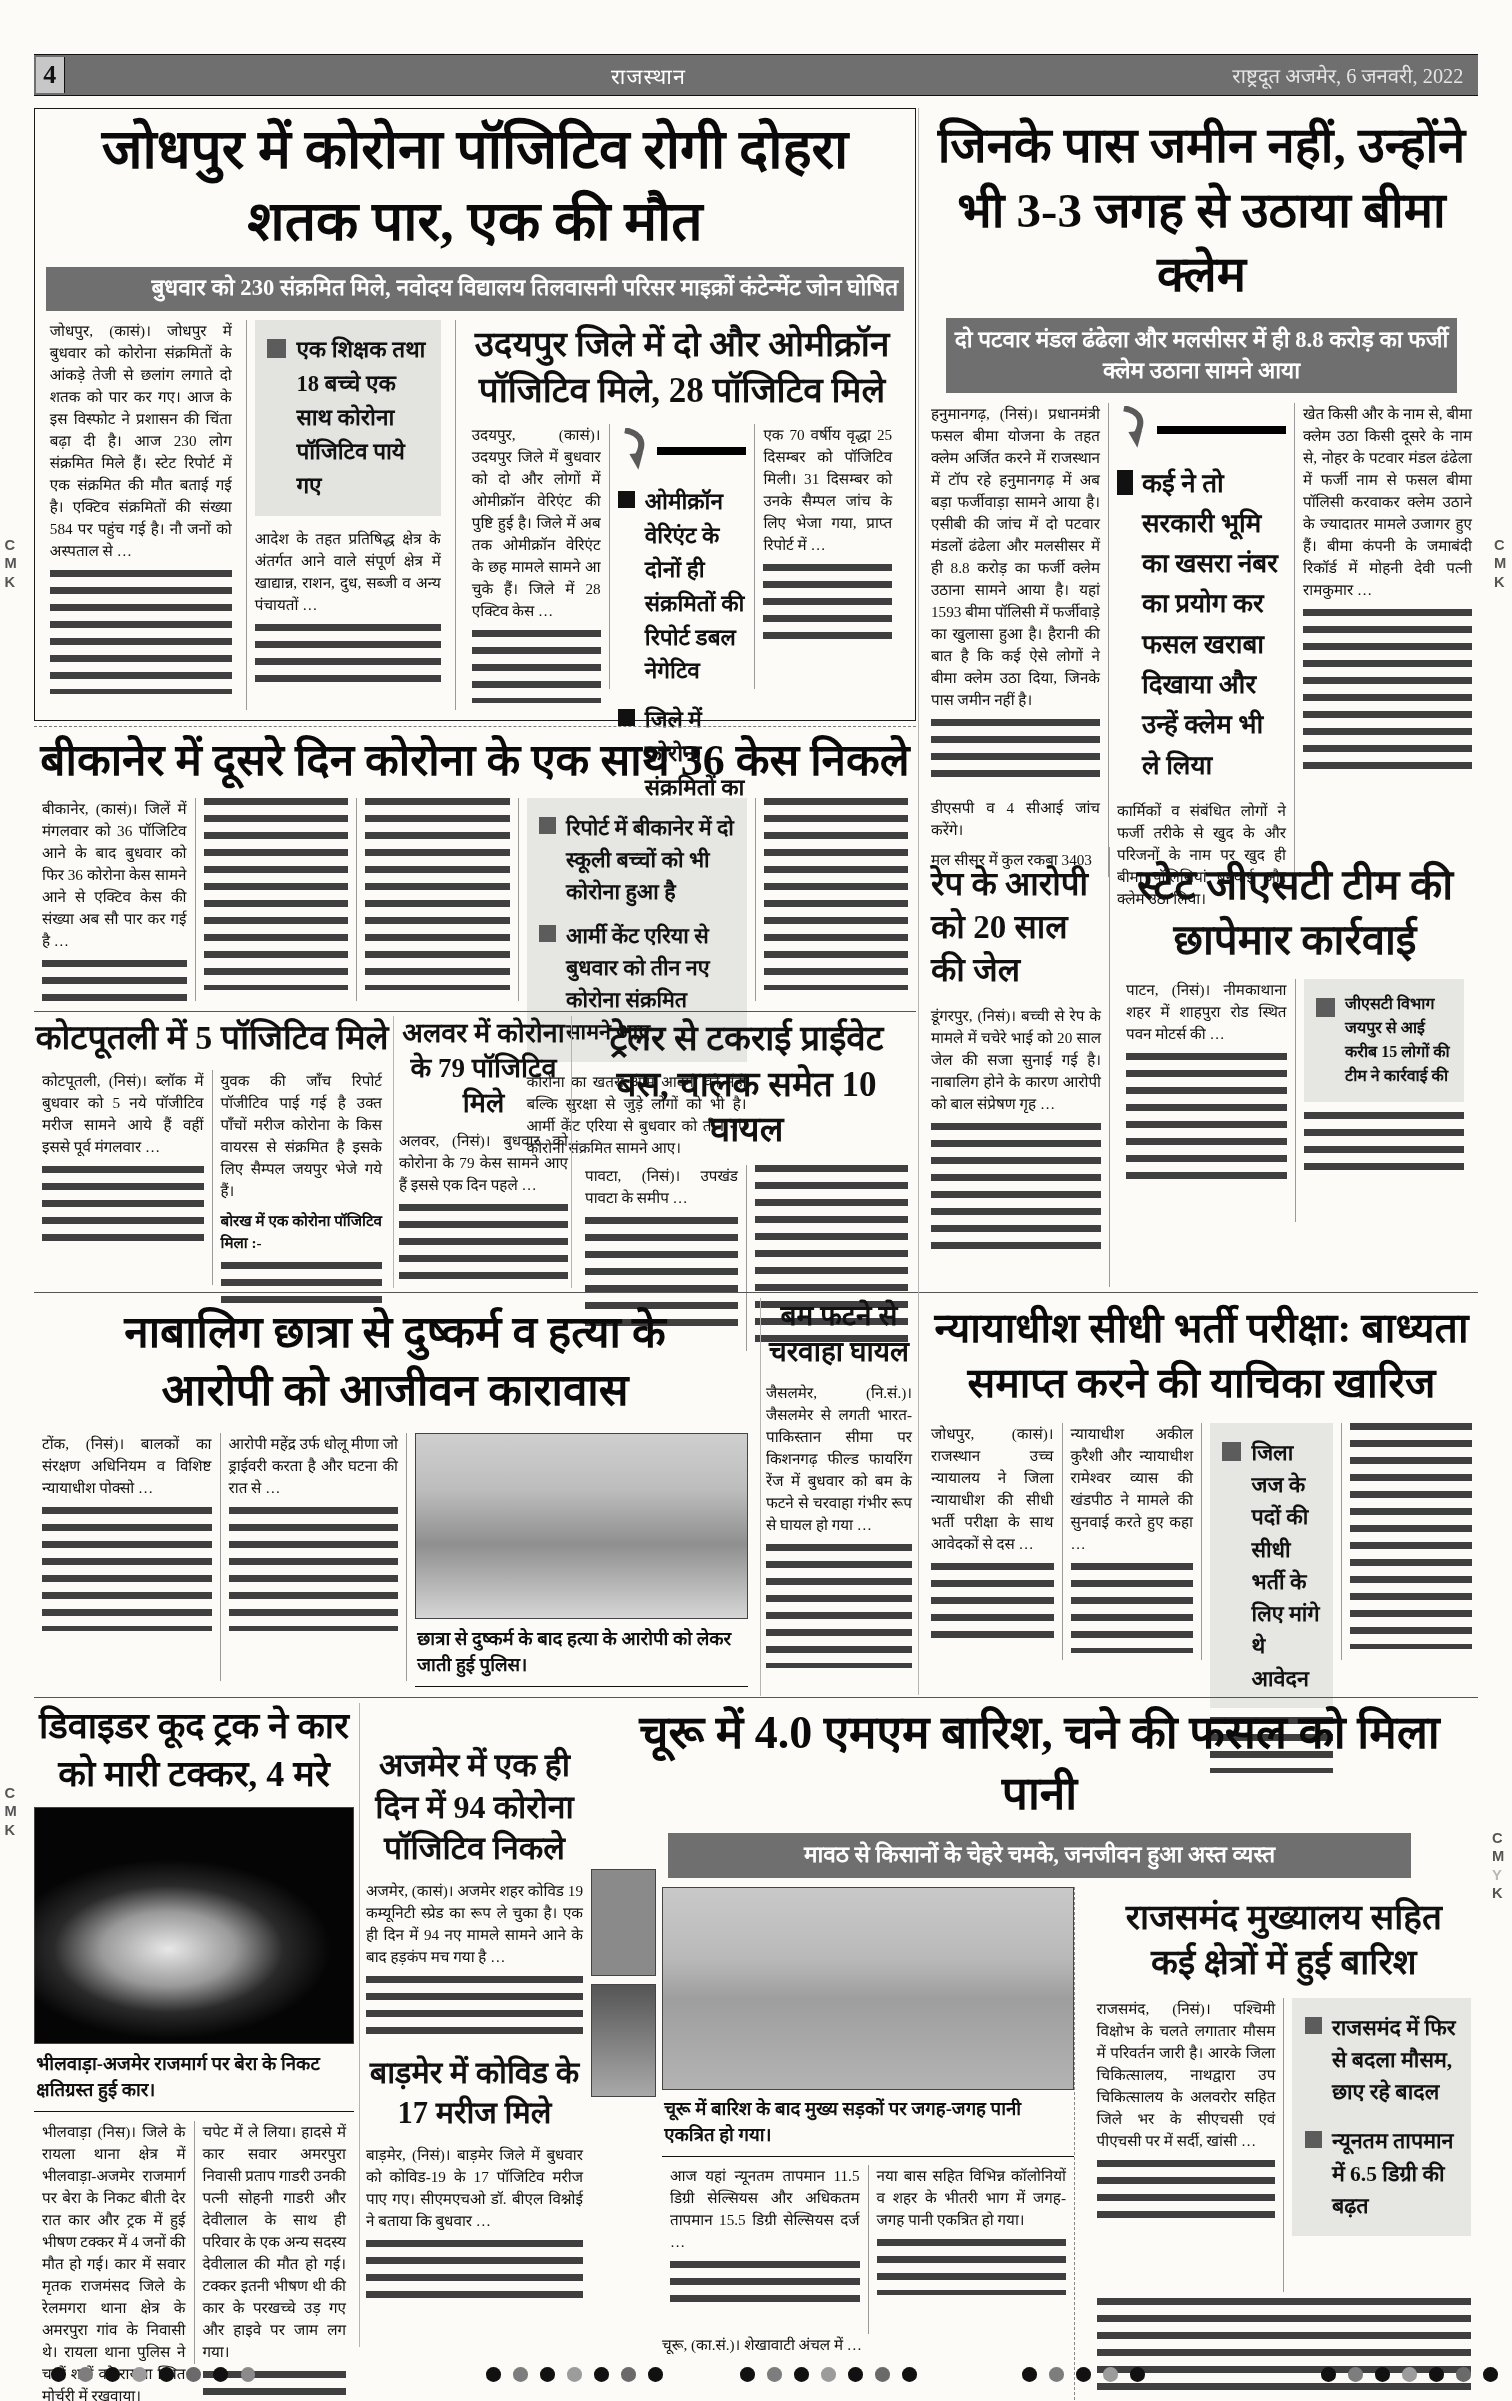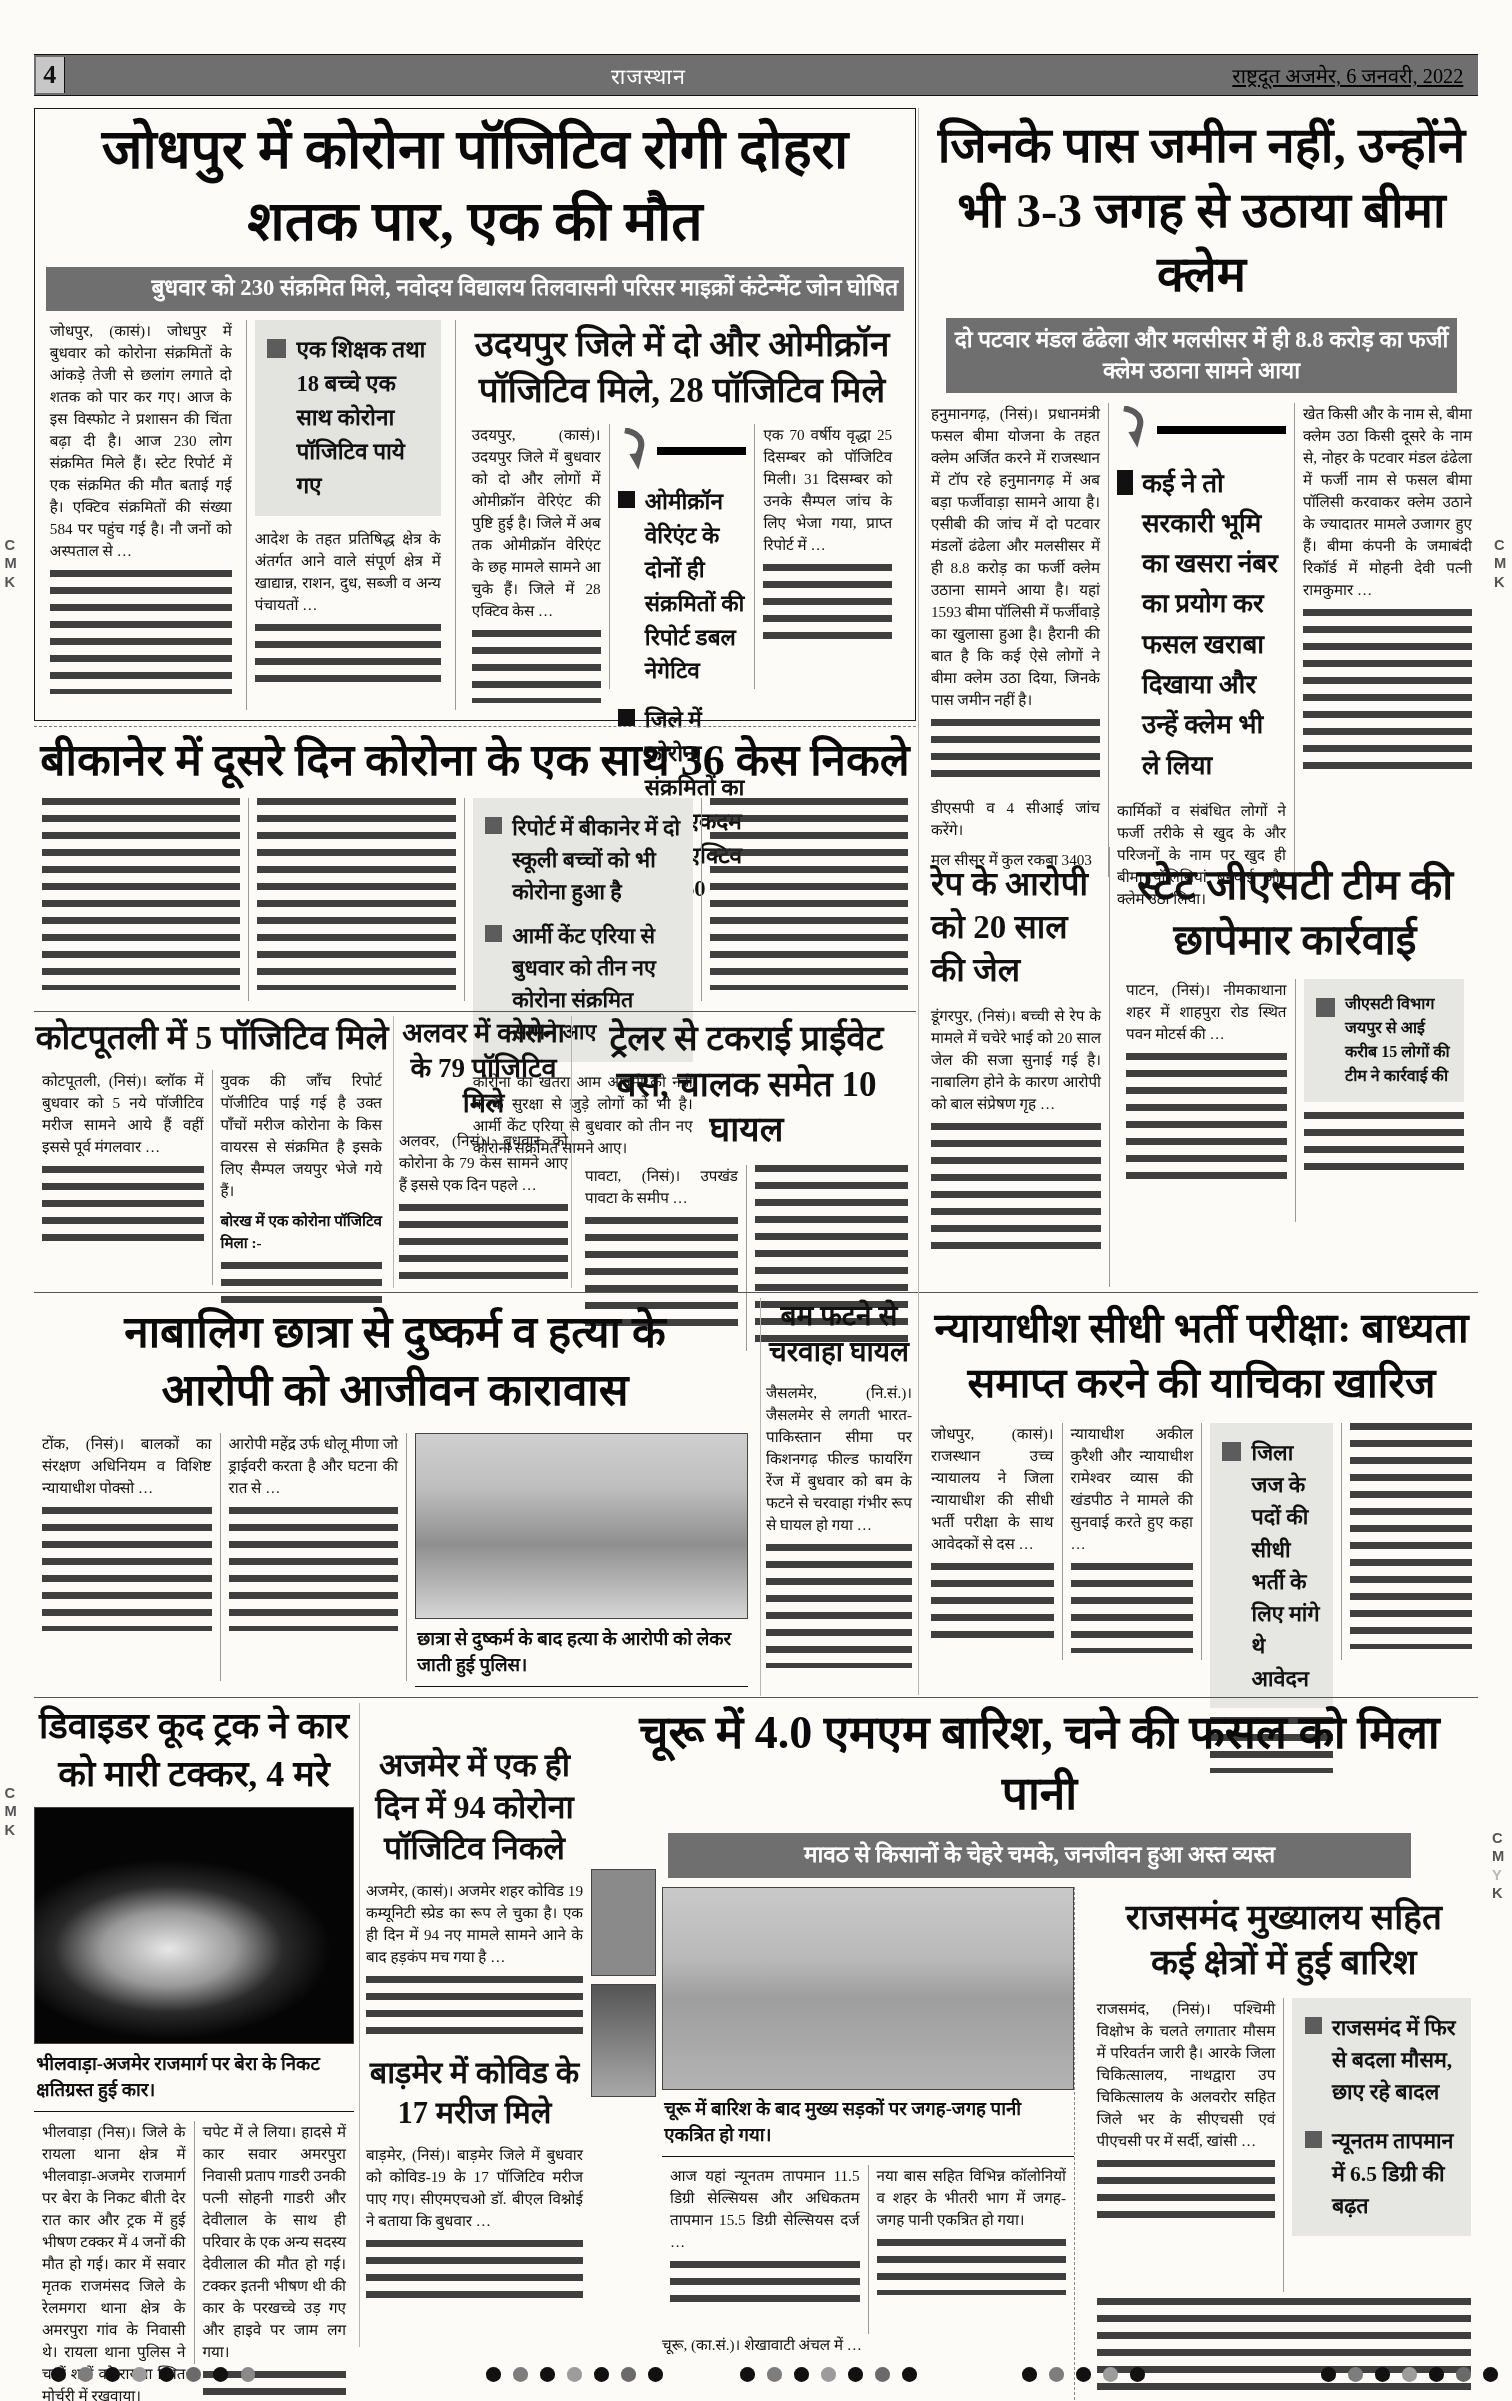--- a/index.html
+++ b/index.html
@@ -4,21 +4,21 @@
 <style>
   html,body{margin:0;padding:0;background:#d8d8d4;}
   #page{position:relative;width:1512px;height:2401px;background:#fcfbf8;margin:0 auto;
         font-family:"Liberation Serif","DejaVu Serif",serif;color:#111;overflow:hidden;}
   
   .masthead{position:absolute;left:34px;top:54px;width:1444px;height:40px;background:#6f6f6f;
             border-top:1.7px solid #111;border-bottom:1.7px solid #111;display:flex;align-items:center;}
   .pagenum{width:28px;height:36px;background:#c7c7c7;color:#111;font-weight:bold;font-size:26px;
            display:flex;align-items:center;justify-content:center;border-right:1.7px solid #111;margin:1.7px 0 1.7px 1.7px;}
   .mast-center{flex:1;text-align:center;color:#fff;font-size:21.5px;letter-spacing:1.1px;}
-  .mast-right{color:#000000;font-size:20.3px;padding-right:14.7px;white-space:nowrap;text-decoration:underline;}
+  .mast-right{color:#e5e5e5;font-size:20.3px;padding-right:14.7px;white-space:nowrap;}
   
   .blk{position:absolute;box-sizing:border-box;}
   .panel{border:1.7px solid #1a1a1a;}
   .hl{font-weight:bold;text-align:center;line-height:1.32;color:#0a0a0a;}
   .subbar{background:#6f6f6f;color:#fff;text-align:center;font-size:22.6px;font-weight:bold;
           padding:6.8px 5.6px;line-height:1.35;}
   .cols{display:flex;align-items:stretch;}
   .col{flex:1;padding:0 8px;box-sizing:border-box;}
   .col + .col{border-left:1.1px solid #9a9a9a;}
   .bodytxt{font-size:15.2px;line-height:22px;text-align:justify;margin:0 0 8px 0;}
@@ -143,20 +143,24 @@
         <div class="gk" style="height:169px;"></div>
       </div>
     </div>
   </div>
 
   <div class="rule-dash" style="left:34px;top:726px;width:882px;"></div>
   <div class="blk" style="left:34px;top:732px;width:882px;height:274px;">
     <div class="hl" style="font-size:44px;">बीकानेर में दूसरे दिन कोरोना के एक साथ 36 केस निकले</div>
     <div class="cols" style="height:203px;margin-top:8px;">
       <div class="col">
+        <p class="bodytxt">बीकानेर, (कासं)। जिलें में मंगलवार को 36 पॉजिटिव आने के बाद बुधवार को फिर 36 कोरोना केस सामने आने से एक्टिव केस की संख्या अब सौ पार कर गई है …</p>
+        <div class="gk" style="height:51px;"></div>
+      </div>
+      <div class="col">
           <div class="gk" style="height:192px;"></div>
         </div>
       <div class="col">
           <div class="gk" style="height:192px;"></div>
         </div>
       <div class="col" style="flex:0 0 237px;">
         <div class="graybox" style="flex-direction:column;gap:11.3px;background:#e6e6e3;">
           <div class="bullet">
               <span class="sq" style="background:#5c5c5c;"></span>
             <span class="bt" style="font-size:21.5px;">रिपोर्ट में बीकानेर में दो स्कूली बच्चों को भी कोरोना हुआ है</span>

